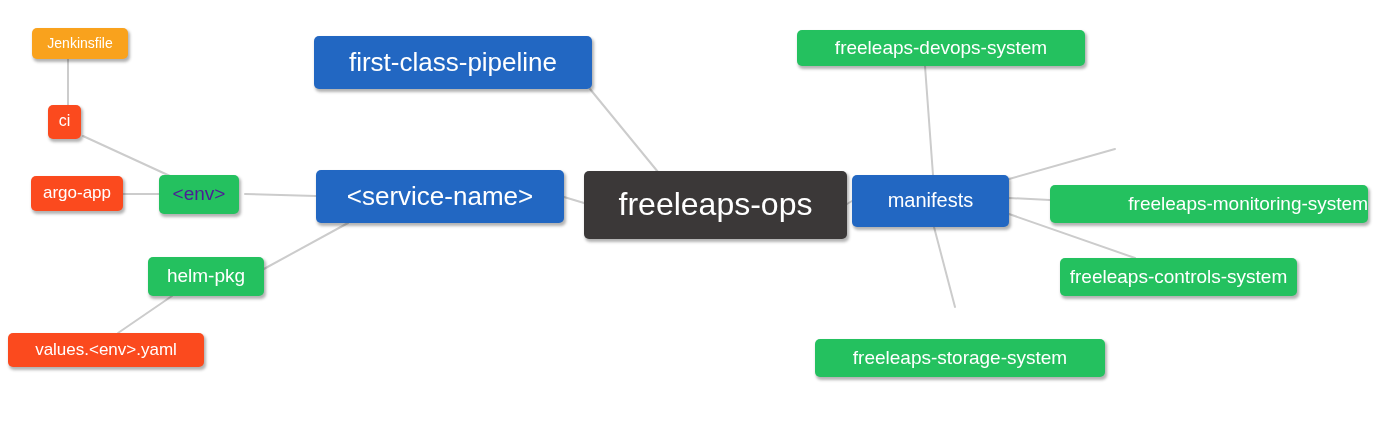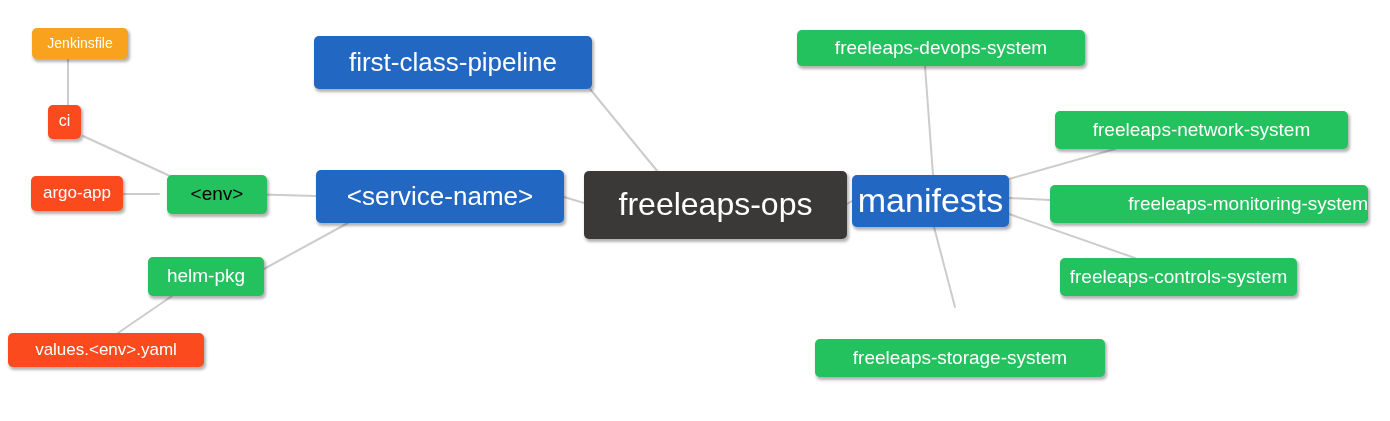--- a/index.html
+++ b/index.html
@@ -65,46 +65,43 @@
 
 <div class="node" style="left: 20px; top: 28px; width: 96px; height: 31px; background: rgb(249, 162, 29); font-size: 14px; color: rgb(255, 255, 255); margin-left: 12px;">
       <span class="node-label">Jenkinsfile</span>
     </div>
     <div class="node" style="left: 48px; top: 105px; width: 33px; height: 34px; background: rgb(251, 74, 30); font-size: 16px; color: rgb(255, 255, 255);">
       <span class="node-label">ci</span>
     </div>
     <div class="node" style="left: 31px; top: 176px; width: 92px; height: 35px; background: rgb(251, 74, 30); font-size: 17px; color: rgb(255, 255, 255);">
       <span class="node-label">argo-app</span>
     </div>
-    <div class="node" style="left: 159px; top: 175px; width: 100px; height: 39px; background: rgb(36, 193, 95); font-size: 19px; color: #000000; margin-left: 8px;">
+    <div class="node" style="left: 159px; top: 175px; width: 80px; height: 39px; background: rgb(36, 193, 95); font-size: 19px; color: #4c1d95;">
       <span class="node-label">&lt;env&gt;</span>
     </div>
     <div class="node" style="left: 148px; top: 257px; width: 116px; height: 39px; background: rgb(36, 193, 95); font-size: 19px; color: rgb(255, 255, 255);">
       <span class="node-label">helm-pkg</span>
     </div>
     <div class="node" style="left: 8px; top: 333px; width: 196px; height: 34px; background: rgb(251, 74, 30); font-size: 17px; color: rgb(255, 255, 255);">
       <span class="node-label">values.&lt;env&gt;.yaml</span>
     </div>
     <div class="node" style="left: 314px; top: 36px; width: 278px; height: 53px; background: rgb(34, 103, 194); font-size: 26px; color: rgb(255, 255, 255);">
       <span class="node-label">first-class-pipeline</span>
     </div>
     <div class="node" style="left: 316px; top: 170px; width: 248px; height: 53px; background: rgb(34, 103, 194); font-size: 26px; color: rgb(255, 255, 255);">
       <span class="node-label">&lt;service-name&gt;</span>
     </div>
     <div class="node" style="left: 584px; top: 171px; width: 263px; height: 68px; background: rgb(59, 56, 56); font-size: 32px; color: rgb(255, 255, 255);">
       <span class="node-label">freeleaps-ops</span>
     </div>
-    <div class="node" style="left: 852px; top: 175px; width: 157px; height: 52px; background: rgb(34, 103, 194); font-size: 34px; color: rgb(255, 255, 255);">
+    <div class="node" style="left: 852px; top: 175px; width: 157px; height: 52px; background: rgb(34, 103, 194); font-size: 20px; color: rgb(255, 255, 255);">
       <span class="node-label">manifests</span>
     </div>
     <div class="node" style="left: 797px; top: 30px; width: 288px; height: 36px; background: rgb(36, 193, 95); font-size: 19px; color: rgb(255, 255, 255);">
       <span class="node-label">freeleaps-devops-system</span>
-    </div>
-    <div class="node" style="left: 1055px; top: 111px; width: 293px; height: 38px; background: rgb(36, 193, 95); font-size: 19px; color: rgb(255, 255, 255);">
-      <span class="node-label">freeleaps-network-system</span>
     </div>
     <div class="node" style="left: 1050px; top: 185px; width: 318px; height: 38px; background: rgb(36, 193, 95); font-size: 19px; color: rgb(255, 255, 255); justify-content: flex-end;">
       <span class="node-label">freeleaps-monitoring-system</span>
     </div>
     <div class="node" style="left: 1060px; top: 258px; width: 237px; height: 38px; background: rgb(36, 193, 95); font-size: 19px; color: rgb(255, 255, 255);">
       <span class="node-label">freeleaps-controls-system</span>
     </div>
     <div class="node" style="left: 815px; top: 307px; width: 290px; height: 38px; background: rgb(36, 193, 95); font-size: 19px; color: rgb(255, 255, 255); margin-top: 32px;">
       <span class="node-label">freeleaps-storage-system</span>
     </div>

